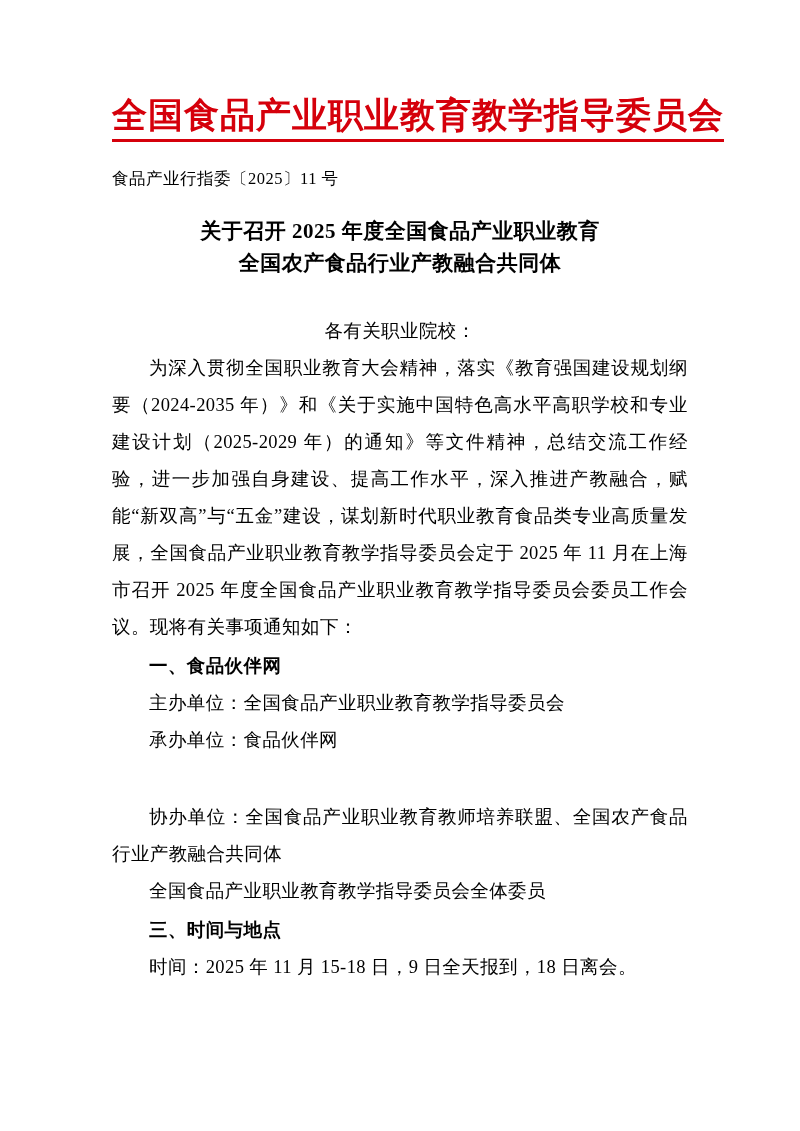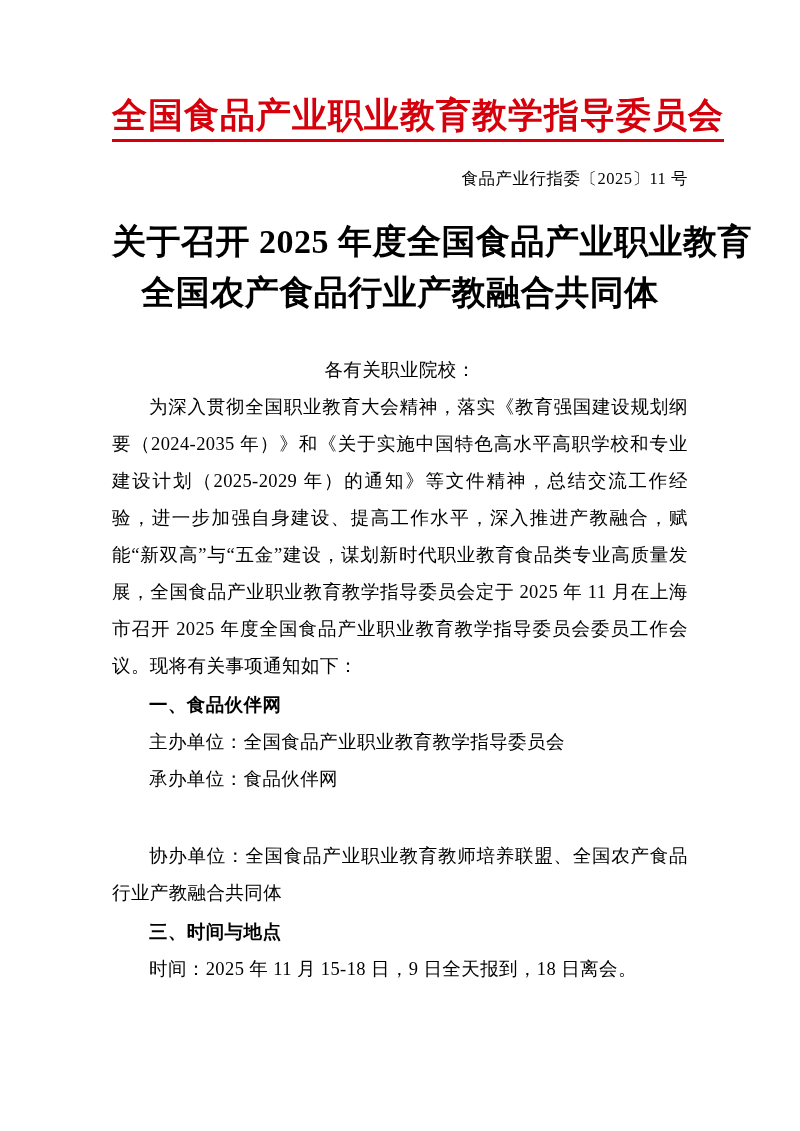--- a/index.html
+++ b/index.html
@@ -37,32 +37,32 @@
   }
   .masthead-inner {
     display: inline-block;
     border-bottom: 3px solid #d5000b;
     padding-bottom: 3px;
   }
 
   
   .doc-number {
     margin-top: 26px;
-    text-align: right;
+    text-align: left;
     font-size: 16.5px;
     letter-spacing: 0.5px;
     color: #000;
   }
 
   
   .doc-title {
     margin-top: 26px;
     text-align: center;
     font-weight: bold;
-    font-size: 34px;
+    font-size: 21px;
     line-height: 1.5;
     letter-spacing: 0.5px;
   }
   .doc-title .line {
     display: block;
     white-space: nowrap;
   }
 
   
   .body-block {
@@ -116,18 +116,19 @@
 
     <div class="salutation">各有关职业院校：</div>
 
     <div class="para">为深入贯彻全国职业教育大会精神，落实《教育强国建设规划纲要（2024-2035 年）》和《关于实施中国特色高水平高职学校和专业建设计划（2025-2029 年）的通知》等文件精神，总结交流工作经验，进一步加强自身建设、提高工作水平，深入推进产教融合，赋能“新双高”与“五金”建设，谋划新时代职业教育食品类专业高质量发展，全国食品产业职业教育教学指导委员会定于 2025 年 11 月在上海市召开 2025 年度全国食品产业职业教育教学指导委员会委员工作会议。现将有关事项通知如下：</div>
 
     <div class="heading">一、食品伙伴网</div>
     <div class="sub-line">主办单位：全国食品产业职业教育教学指导委员会</div>
     <div class="sub-line">承办单位：食品伙伴网</div>
     <div class="sub-wrap">协办单位：全国食品产业职业教育教师培养联盟、全国农产食品行业产教融合共同体</div>
 
+    <div class="sub-line">全国食品产业职业教育教学指导委员会全体委员</div>
 
     <div class="heading">三、时间与地点</div>
     <div class="sub-line">时间：2025 年 11 月 15-18 日，9 日全天报到，18 日离会。</div>
 
   </div>
 </div>
 
 </body></html>

